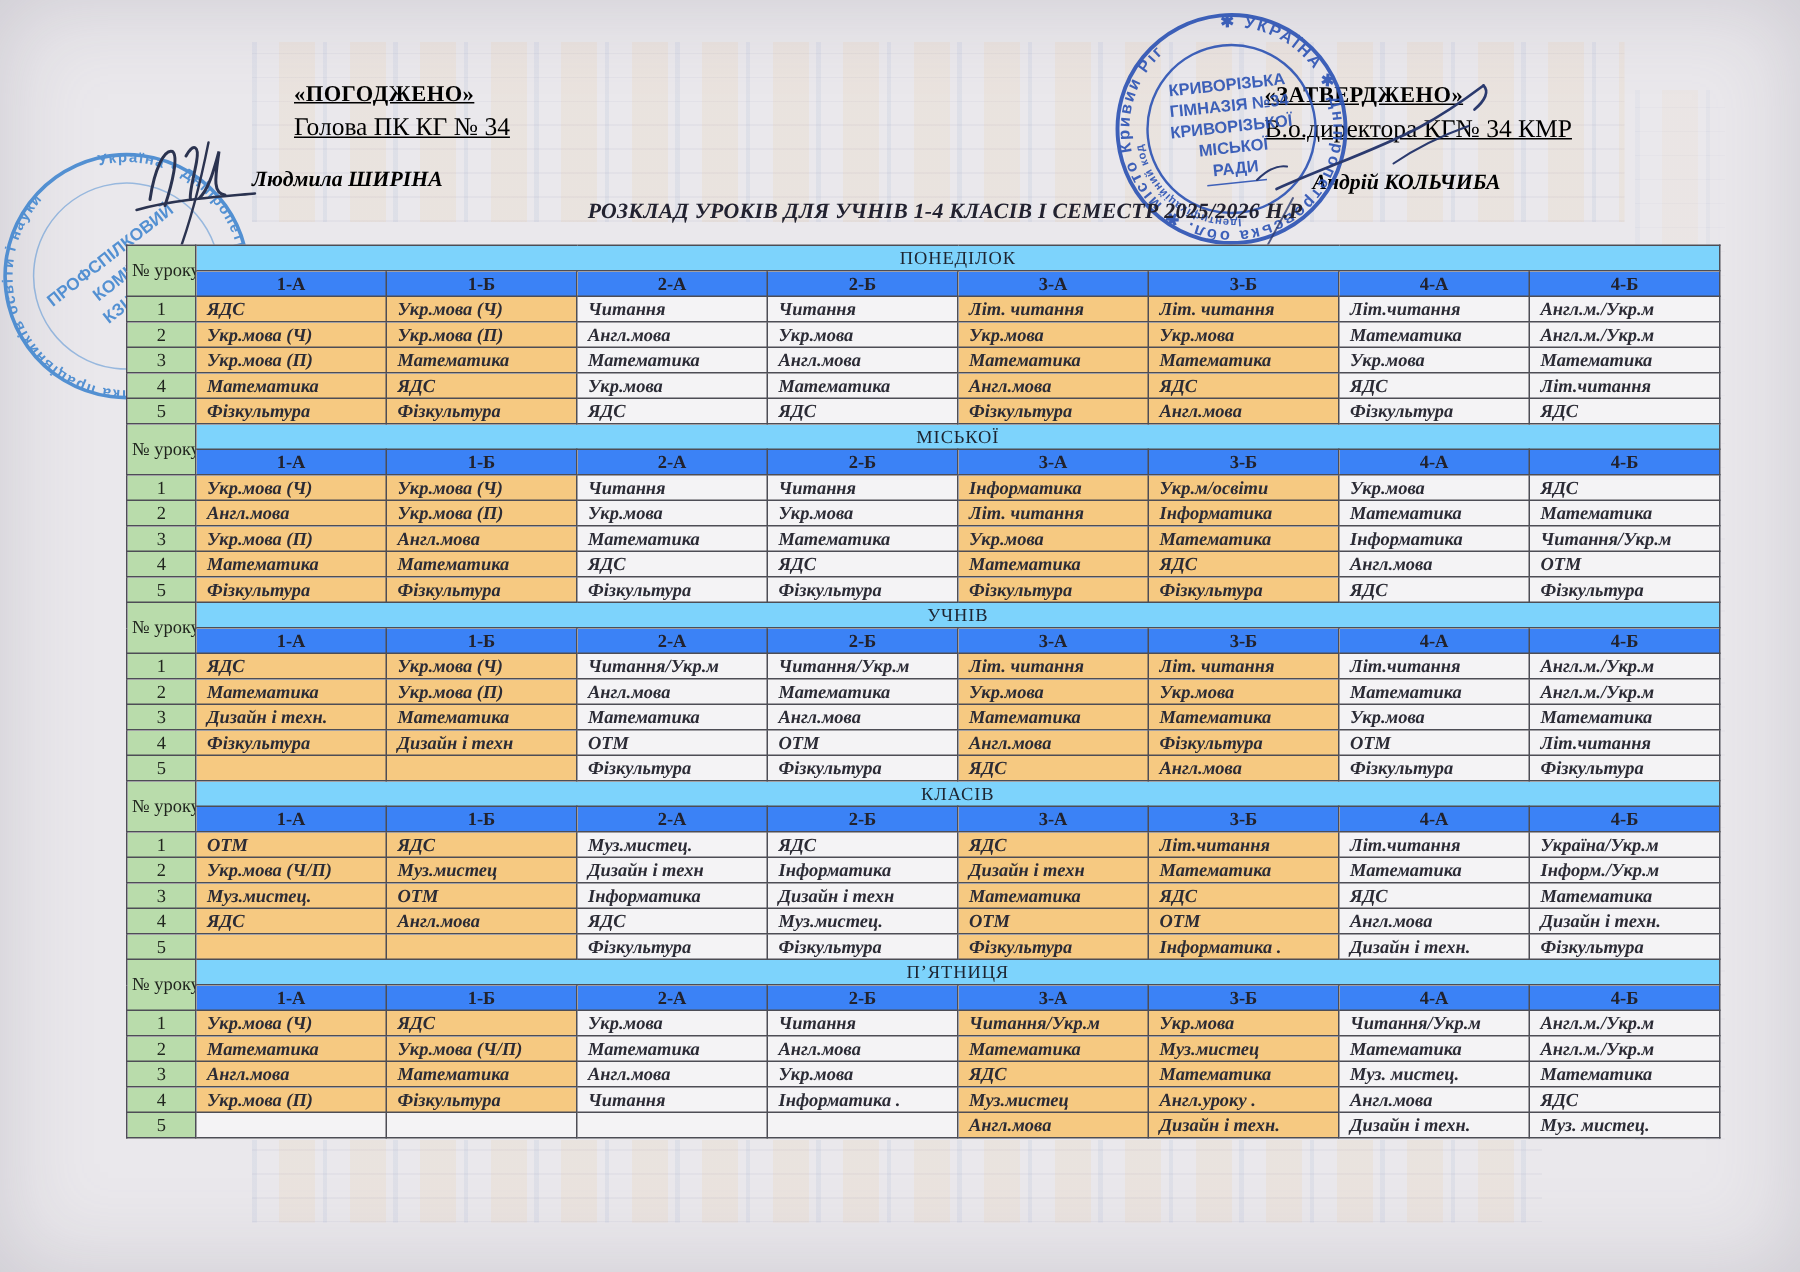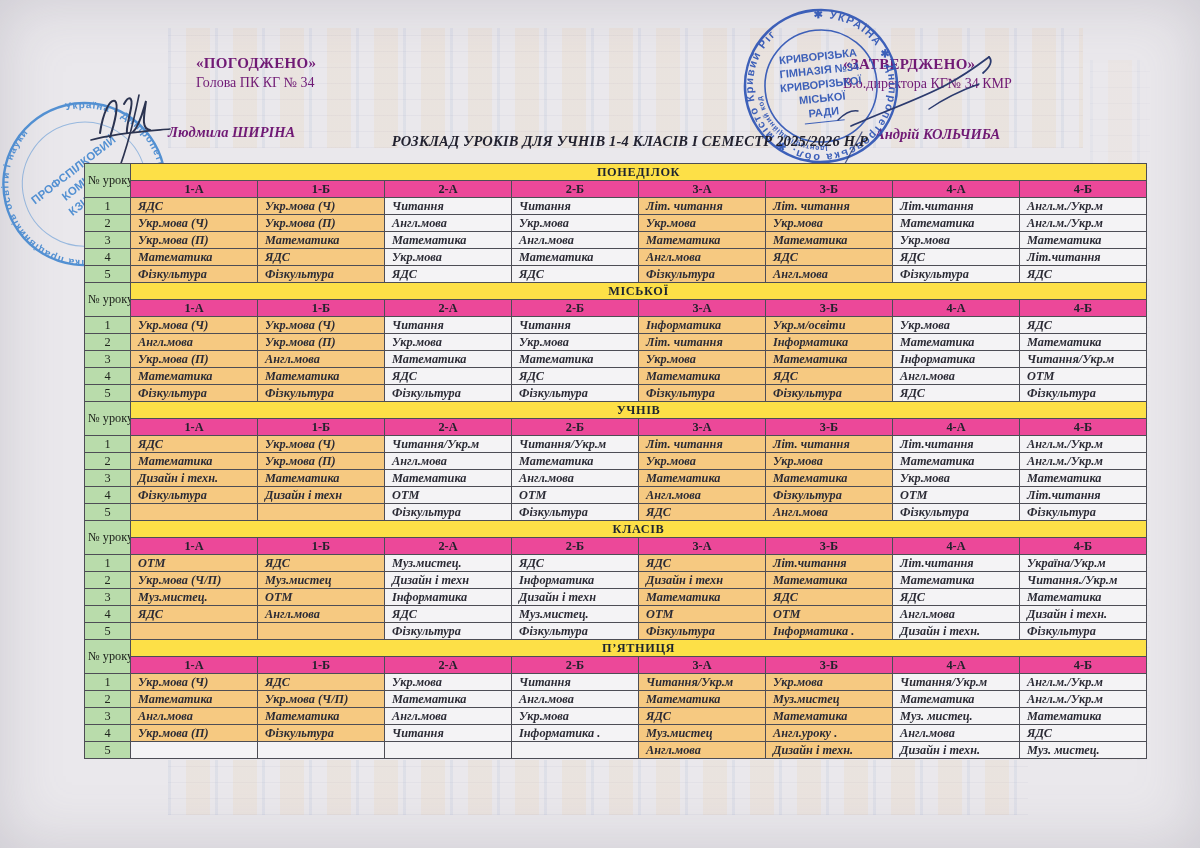--- a/index.html
+++ b/index.html
@@ -17,24 +17,24 @@
       repeating-linear-gradient(90deg, rgba(110,140,195,.09) 0 3px, rgba(0,0,0,0) 3px 47px),
       repeating-linear-gradient(90deg, rgba(0,0,0,0) 0 18px, rgba(235,178,95,.09) 18px 42px, rgba(0,0,0,0) 42px 47px),
       repeating-linear-gradient(0deg, rgba(90,95,140,.05) 0 1px, rgba(0,0,0,0) 1px 16px);
     filter: blur(.4px);
   }
   .ghost-top { left:168px; top:28px; width:915px; height:120px; }
   .ghost-bottom { left:168px; top:760px; width:860px; height:55px; }
   .ghost-right { left:1090px; top:60px; width:60px; height:700px; opacity:.6; }
 
   
-  .approval { position:absolute; color:#701a75; }
+  .approval { position:absolute; color:#000000;text-decoration:underline; }
   .approval .ttl { font-weight:bold; font-size:15px; letter-spacing:.3px; }
-  .approval .sub { font-size:14px; margin-top:3px; }
-  .approval .name { font-weight:bold; font-style:italic; font-size:14.5px;margin-top:12px; }
+  .approval .sub { font-size:17px; margin-top:3px; }
+  .approval .name { font-weight:bold; font-style:italic; font-size:14.5px; }
   #approval-left { left:196px; top:55px; }
   #approval-left .name { position:absolute; left:-28px; top:57px; width:200px; }
   #approval-right { left:843px; top:56px; }
   #approval-right .name { position:absolute; left:32px; top:58px; width:220px; }
 
   .doc-title {
     position:absolute; left:0; top:133px; width:1260px; text-align:center;
     font-weight:bold; font-style:italic; font-size:14.5px; color:#222230; letter-spacing:.2px;
   }
 
@@ -52,23 +52,23 @@
     width:1062px; background:#f4f3f5;
     border:1.6px solid #3c3c44;
   }
   table.sched td, table.sched th {
     border:1px solid #4d4d55; height:17px; overflow:hidden; white-space:nowrap;
     font-size:12.3px; line-height:1;
   }
   td.numcol { background:#b9dcab; text-align:center; font-size:11.5px; color:#20251e; }
   td.corner { background:#b9dcab; font-size:11px; text-align:left; padding-left:3px;
               white-space:normal; line-height:1.15; color:#20251e; }
-  td.dayband { background:#fde047; font-weight:bold; text-align:center;
+  td.dayband { background:#7dd3fc; font-weight:normal; text-align:center;
                font-size:12.8px; letter-spacing:.6px; color:#1d2430; }
-  th.clshead { background:#ec4899; font-weight:bold; font-size:12.6px; color:#22222c; }
+  th.clshead { background:#3b82f6; font-weight:bold; font-size:12.6px; color:#22222c; }
   td.lesson { padding-left:7px; font-style:italic; font-weight:600; color:#2b2b35; background:#f4f3f5; }
   td.lesson.hl { background:#f6c981; }
 </style>
 </head>
 <body>
 
 <div class="page">
 
   <div class="ghost ghost-top"></div>
   <div class="ghost ghost-bottom"></div>
@@ -391,21 +391,21 @@
         </tr>
         <tr>
           <td class="numcol">2</td>
           <td class="lesson hl">Укр.мова (Ч/П)</td>
           <td class="lesson hl">Муз.мистец</td>
           <td class="lesson">Дизайн і техн</td>
           <td class="lesson">Інформатика</td>
           <td class="lesson hl">Дизайн і техн</td>
           <td class="lesson hl">Математика</td>
           <td class="lesson">Математика</td>
-          <td class="lesson">Читання./Укр.м</td>
+          <td class="lesson">Інформ./Укр.м</td>
         </tr>
         <tr>
           <td class="numcol">3</td>
           <td class="lesson hl">Муз.мистец.</td>
           <td class="lesson hl">ОТМ</td>
           <td class="lesson">Інформатика</td>
           <td class="lesson">Дизайн і техн</td>
           <td class="lesson hl">Математика</td>
           <td class="lesson hl">ЯДС</td>
           <td class="lesson">ЯДС</td>

